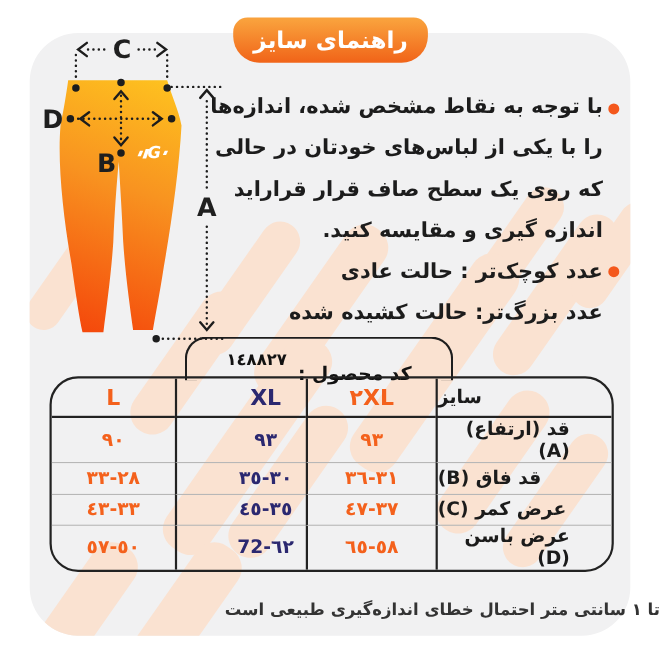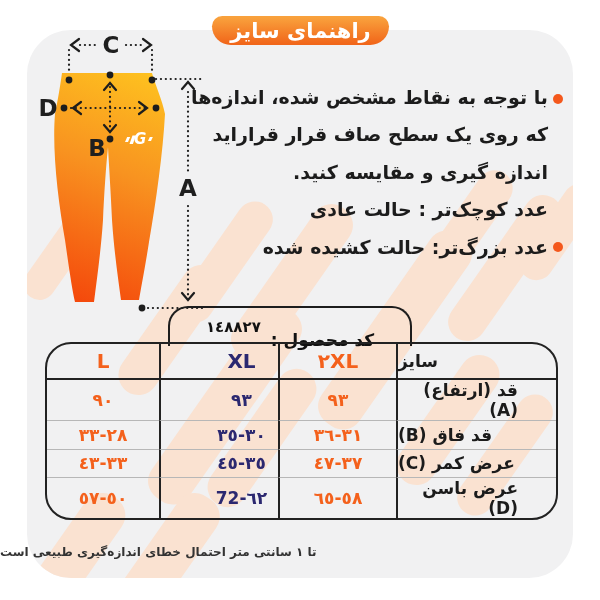--- a/index.html
+++ b/index.html
@@ -3,21 +3,21 @@
 <meta charset="utf-8">
 <style>
   html,body{margin:0;padding:0;background:#fff;}
   .page{position:relative;width:600px;height:600px;background:#ffffff;overflow:hidden;
         font-family:"DejaVu Sans",sans-serif;}
   
   .card{position:absolute;left:27px;top:30px;width:546px;height:548px;
         background:#f1f1f2;border-radius:44px;overflow:hidden;}
   .stripe{position:absolute;background:#fae2d1;border-radius:20px;transform:rotate(-55deg);}
   
-  .badge{position:absolute;left:212px;top:16px;width:177px;height:29px;z-index:6;
+  .badge{position:absolute;left:212px;top:16px;width:177px;height:41px;z-index:6;
          background:linear-gradient(180deg,#f9a13c 6%,#f1661a 96%);
          border-radius:13px 13px 24px 24px;display:flex;align-items:center;justify-content:center;
          color:#fff;font-size:21px;font-weight:bold;direction:rtl;}
   
   .pants{position:absolute;left:35px;top:33px;width:205px;height:292px;}
   
   .notes{position:absolute;top:78px;right:52px;width:350px;direction:rtl;color:#1c1c1c;}
   .note-line{height:37.5px;display:flex;align-items:center;justify-content:flex-start;
              font-size:19px;font-weight:bold;white-space:nowrap;}
   .bullet{position:absolute;width:10px;height:10px;border-radius:50%;background:#f4581c;}
@@ -38,22 +38,22 @@
   .cell{display:flex;align-items:center;justify-content:center;background:transparent;}
   .vline{border-left:2px solid #222;}
   .hcell{border-bottom:2.4px solid #222;font-size:20px;font-weight:bold;}
   .vcell{font-size:17px;font-weight:bold;direction:ltr;}
   .rowline{border-bottom:1.2px solid #b7b7b7;}
   .label-cell{justify-content:flex-end;padding-right:38px;direction:rtl;
               font-size:17px;font-weight:bold;color:#1b1b1b;box-sizing:border-box;}
   .c-orange{color:#f4611c;}
   .c-navy{color:#2b2870;padding-left:44px;}
   
-  .footer-note{position:absolute;left:0;right:0;top:545px;text-align:left;
-               font-size:12px;font-weight:bold;color:#333;direction:rtl;}
+  .footer-note{position:absolute;left:0;right:0;top:545px;text-align:right;
+               font-size:15px;font-weight:bold;color:#333;direction:rtl;}
 </style>
 </head>
 <body>
 
 <div class="page">
 
   <div class="card">
     <div>
       <div class="stripe" style="left:-20px;top:206px;width:110px;height:32px;"></div>
       <div class="stripe" style="left:68px;top:280px;width:150px;height:40px;"></div>
@@ -131,20 +131,21 @@
       <text x="97" y="156">B</text>
       <text x="188" y="196">A</text>
     </g>
   </svg>
 
   <span class="bullet b1"></span>
   <span class="bullet b2"></span>
 
   <div class="notes">
     <div class="note-line">با توجه به نقاط مشخص شده، اندازه‌ها</div>
+    <div class="note-line">را با یکی از لباس‌های خودتان در حالی</div>
     <div class="note-line">که روی یک سطح صاف قرار قرار‌اید</div>
     <div class="note-line">اندازه گیری و مقایسه کنید.</div>
     <div class="note-line">عدد کوچک‌تر : حالت عادی</div>
     <div class="note-line">عدد بزرگ‌تر: حالت کشیده شده</div>
   </div>
 
   <div class="code-box">
     <span class="code-label">کد محصول :</span>
     <span class="code-value">١٤٨٨٢٧</span>
   </div>

